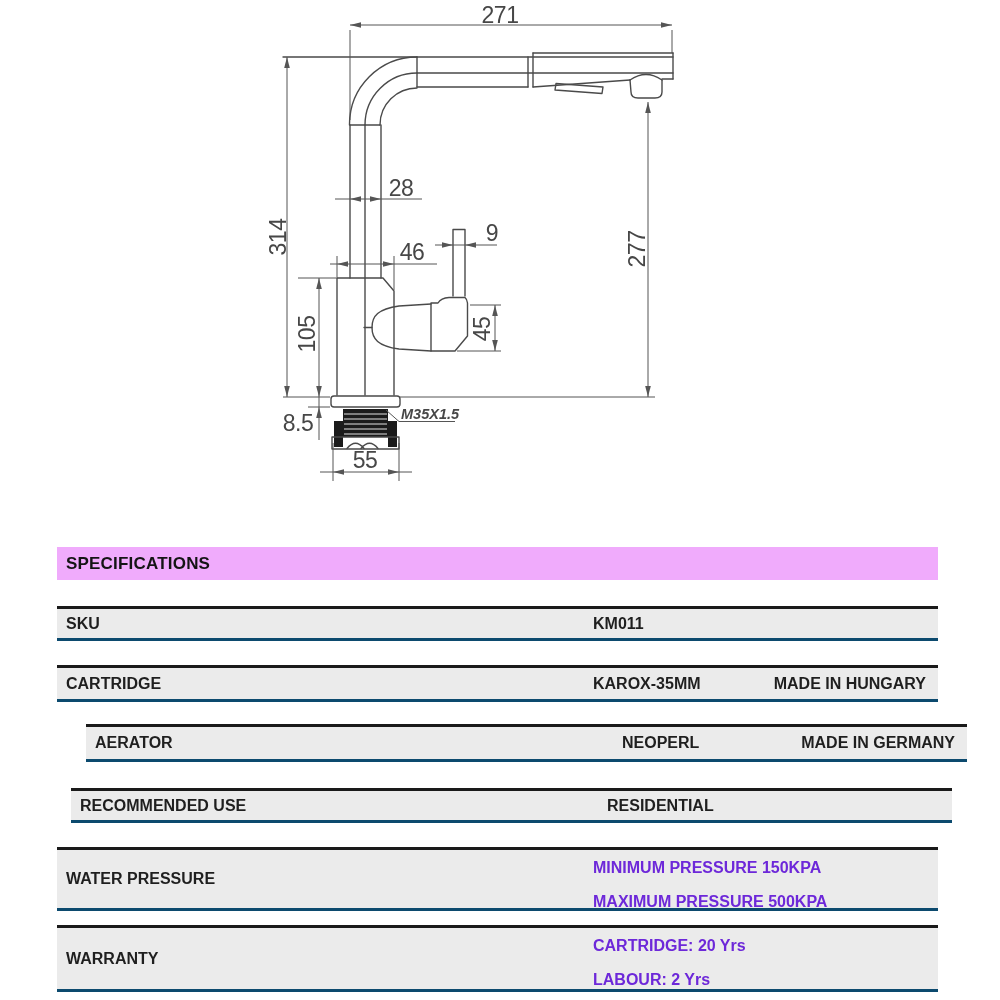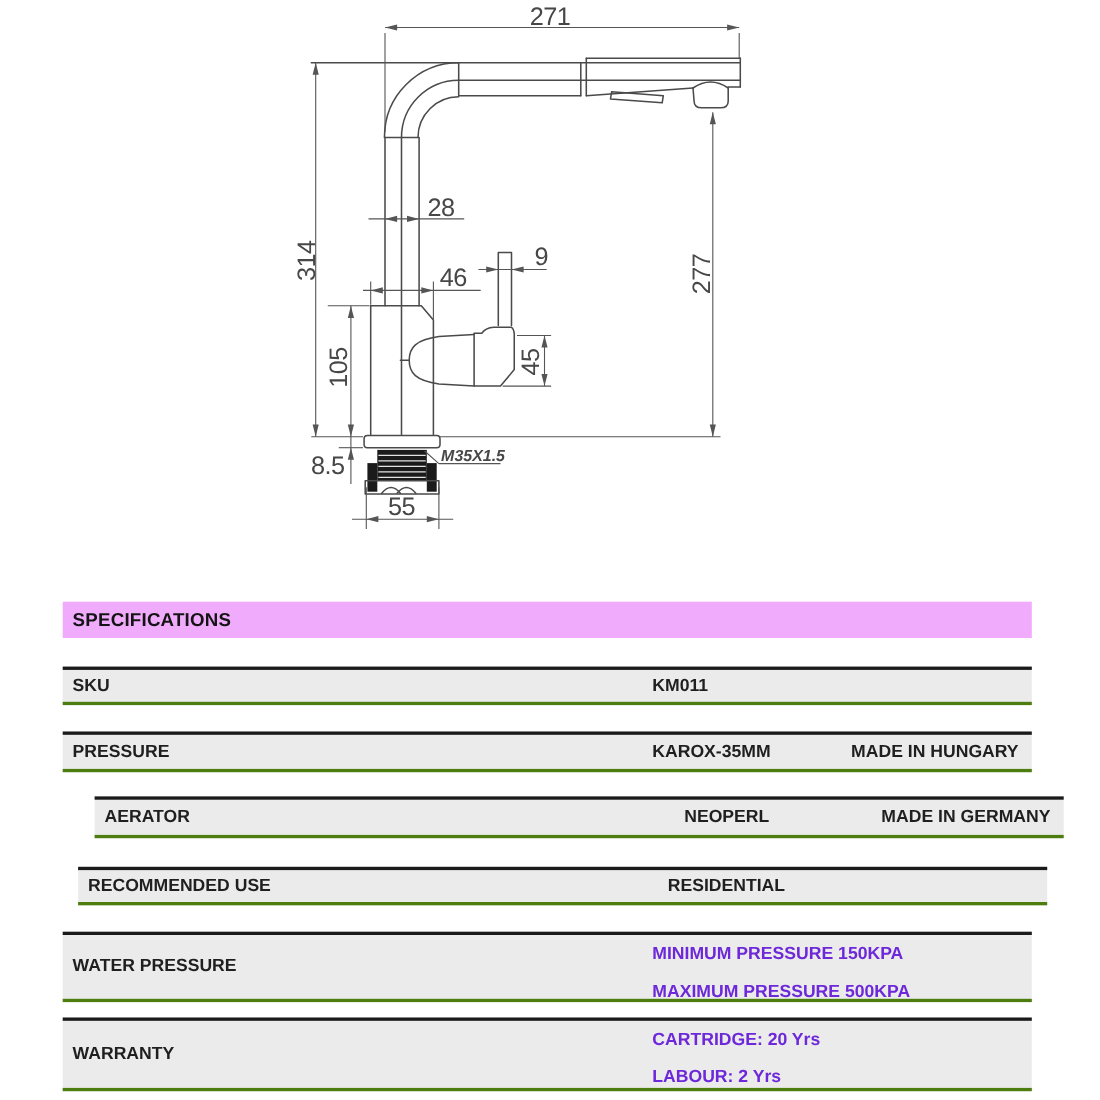--- a/index.html
+++ b/index.html
@@ -11,21 +11,21 @@
   .ah{fill:#555555;stroke:none;}
   .blk{fill:#1b1b1b;stroke:none;}
   .stripe{stroke:#e3e3e3;stroke-width:1;}
   .dt{font-family:"Liberation Sans",sans-serif;font-size:23px;fill:#474747;letter-spacing:-0.5px;}
   .dts{font-family:"Liberation Sans",sans-serif;font-size:14.5px;font-style:italic;font-weight:bold;fill:#474747;}
   
   .spec-header{position:absolute;left:57px;width:881px;height:33px;background:#f0abfc;
     display:flex;align-items:center;box-sizing:border-box;padding-left:9px;}
   .spec-header span{font-size:17px;font-weight:bold;color:#141414;letter-spacing:0.2px;}
   .spec-row{position:absolute;left:57px;width:881px;background:#ebebeb;
-    border-top:3px solid #1a1a1a;border-bottom:3px solid #4d7c0f;box-sizing:border-box;}
+    border-top:3px solid #1a1a1a;border-bottom:3px solid #0c4a6e;box-sizing:border-box;}
   .lbl{position:absolute;left:9px;top:50%;transform:translateY(-50%);
     font-size:16px;font-weight:bold;color:#1f1f1f;white-space:nowrap;}
   .val{position:absolute;left:536px;top:50%;transform:translateY(-50%);
     font-size:16px;font-weight:bold;color:#1f1f1f;white-space:nowrap;}
   .org{position:absolute;right:12px;top:50%;transform:translateY(-50%);
     font-size:16px;font-weight:bold;color:#1f1f1f;white-space:nowrap;}
   .v1,.v2{position:absolute;left:536px;font-size:16px;font-weight:bold;color:#6d28d9;white-space:nowrap;}
   .v1{top:9px;} .v2{top:43px;}
 </style>
 </head>
@@ -158,21 +158,21 @@
   <div class="spec-header" style="top:547px;">
     <span>SPECIFICATIONS</span>
   </div>
 
   <div class="spec-row" style="top:606px;height:35px;">
     <span class="lbl">SKU</span>
     <span class="val">KM011</span>
   </div>
 
   <div class="spec-row" style="top:665px;height:37px;">
-    <span class="lbl">PRESSURE</span>
+    <span class="lbl">CARTRIDGE</span>
     <span class="val">KAROX-35MM</span>
     <span class="org">MADE IN HUNGARY</span>
   </div>
 
   <div class="spec-row" style="top:724px;height:38px;margin-left:29px;">
     <span class="lbl">AERATOR</span>
     <span class="val">NEOPERL</span>
     <span class="org">MADE IN GERMANY</span>
   </div>
 

